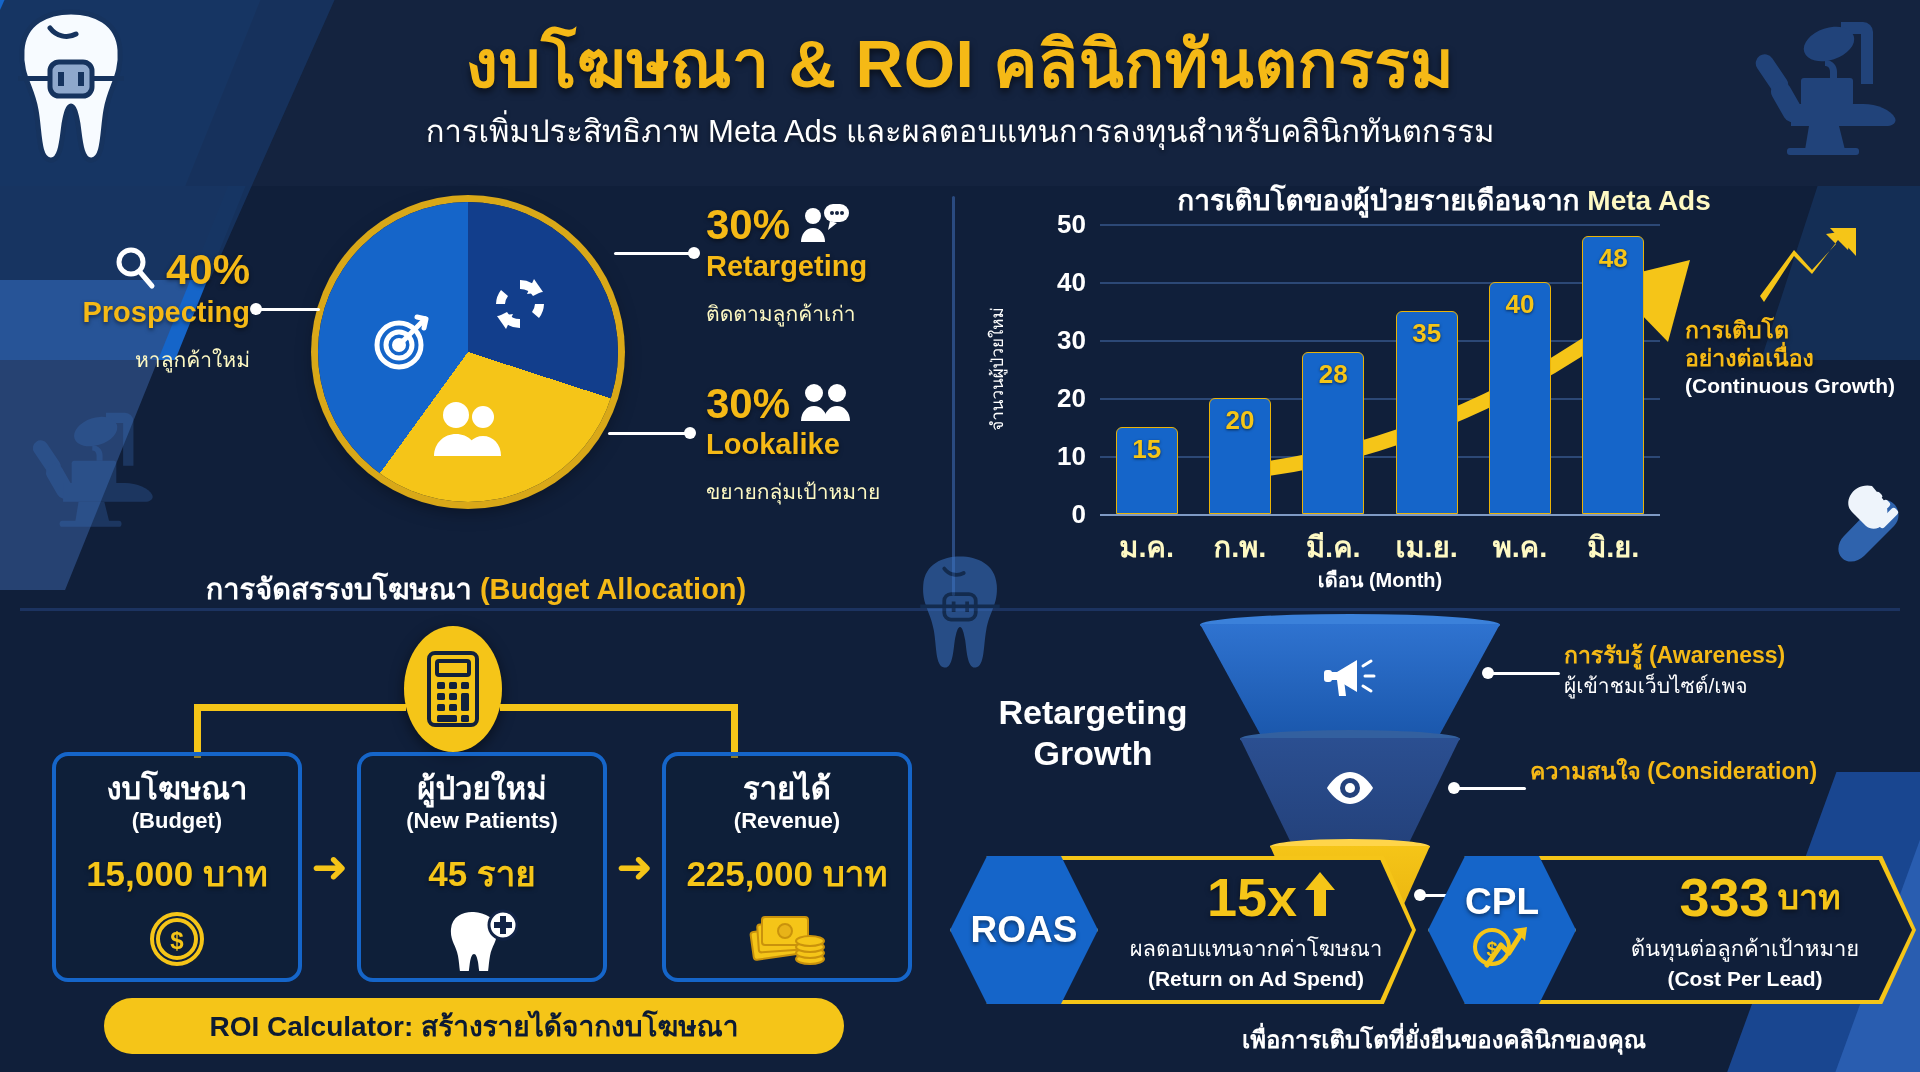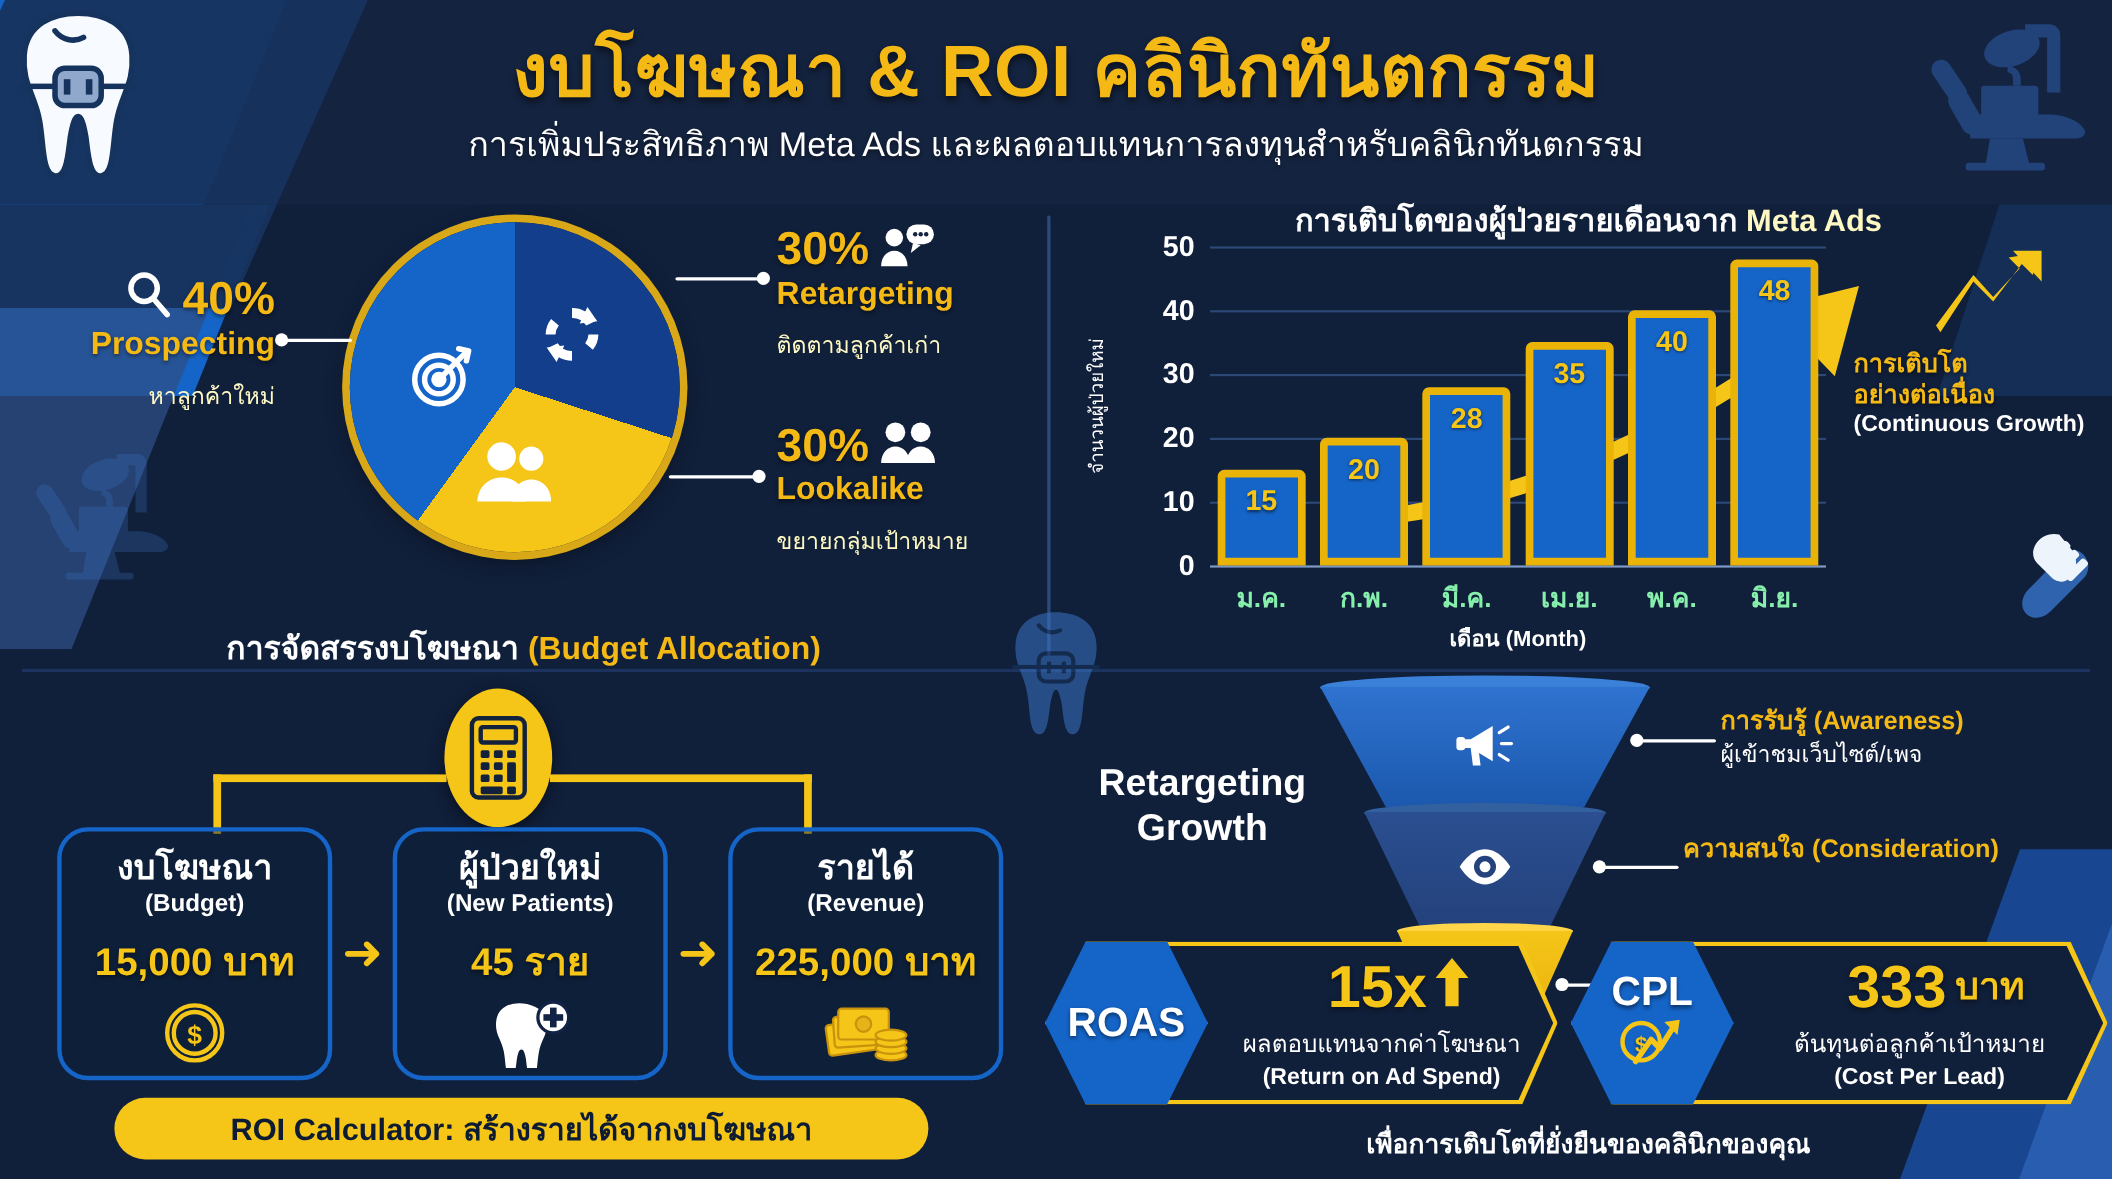--- a/index.html
+++ b/index.html
@@ -68,35 +68,35 @@
 
   
   .chart-title{position:absolute;left:0;top:-8px;width:952px;text-align:center;font-size:28px;font-weight:bold;color:#fff;}
   .chart-title .accent{color:#fef9c3;}
   .plot{position:absolute;left:132px;top:38px;width:560px;height:290px;}
   .gridline{position:absolute;left:0;width:100%;height:2px;background:#2c4876;}
   .ytick{position:absolute;right:calc(100% + 14px);transform:translateY(-50%);font-size:26px;font-weight:bold;color:#fff;}
   .ylab{position:absolute;left:-104px;top:50%;transform:translate(-50%,-50%) rotate(-90deg);font-size:17px;color:#fff;white-space:nowrap;}
   .bars{position:absolute;left:0;bottom:0;width:100%;height:100%;display:flex;align-items:flex-end;justify-content:space-around;}
   .bar-col{width:62px;display:flex;flex-direction:column;align-items:center;position:relative;height:100%;justify-content:flex-end;}
-  .bar{width:80px;background:#1565c9;border:7px solid #eab308;border-top-left-radius:6px;border-top-right-radius:6px;position:relative;}
+  .bar{width:62px;background:#1565c9;border:1px solid #eab308;border-top-left-radius:6px;border-top-right-radius:6px;position:relative;}
   .bar .val{position:absolute;top:6px;left:0;width:100%;text-align:center;font-size:26px;font-weight:bold;color:#f5c518;text-shadow:0 1px 3px rgba(0,0,0,.6);}
-  .xtick{position:absolute;top:calc(100% + 10px);font-size:24px;font-weight:bold;color:#86efac;white-space:nowrap;}
+  .xtick{position:absolute;top:calc(100% + 10px);font-size:29px;font-weight:bold;color:#fef9c3;white-space:nowrap;}
   .xlab{position:absolute;left:0;top:340px;width:560px;text-align:center;font-size:20px;font-weight:bold;color:#fff;}
   .trend{position:absolute;left:120px;top:26px;width:600px;height:300px;pointer-events:none;}
   .growth-note{position:absolute;right:10px;top:130px;width:225px;text-align:left;}
   .growth-note .th{font-size:23px;font-weight:bold;color:#f5b916;line-height:1.22;text-shadow:0 2px 4px rgba(0,0,0,.5);}
   .growth-note .en{font-size:21px;font-weight:bold;color:#fff;margin-top:2px;}
   .growth-arrow{position:absolute;right:62px;top:40px;}
 
   
   .calc{position:absolute;left:404px;top:14px;width:98px;height:126px;background:#f5c518;border-radius:50%;display:flex;align-items:center;justify-content:center;box-shadow:0 4px 14px rgba(0,0,0,.5);}
   .connector{position:absolute;background:#f5c518;}
   .flow{position:absolute;left:52px;top:140px;width:860px;height:230px;display:flex;align-items:stretch;justify-content:space-between;}
-  .card{width:250px;border:4px solid #1565c9;border-radius:28px;background:rgba(14,30,58,.45);
+  .card{width:250px;border:4px solid #1565c9;border-radius:16px;background:rgba(14,30,58,.45);
         display:flex;flex-direction:column;align-items:center;padding-top:16px;position:relative;}
   .card .th{font-size:31px;font-weight:bold;color:#fff;line-height:1.1;}
   .card .en{font-size:22px;font-weight:bold;color:#fff;margin-top:2px;}
   .card .val{font-size:35px;font-weight:bold;color:#f5c518;margin-top:12px;text-shadow:0 2px 4px rgba(0,0,0,.5);}
   .card .ic{margin-top:8px;}
   .arrow-mid{align-self:center;color:#f5c518;font-size:44px;font-weight:bold;line-height:1;}
   .roi-banner{position:absolute;left:104px;top:386px;width:740px;height:56px;background:#f5c518;border-radius:28px;
               display:flex;align-items:center;justify-content:center;color:#0d1b33;font-size:28px;font-weight:bold;}
 
   

